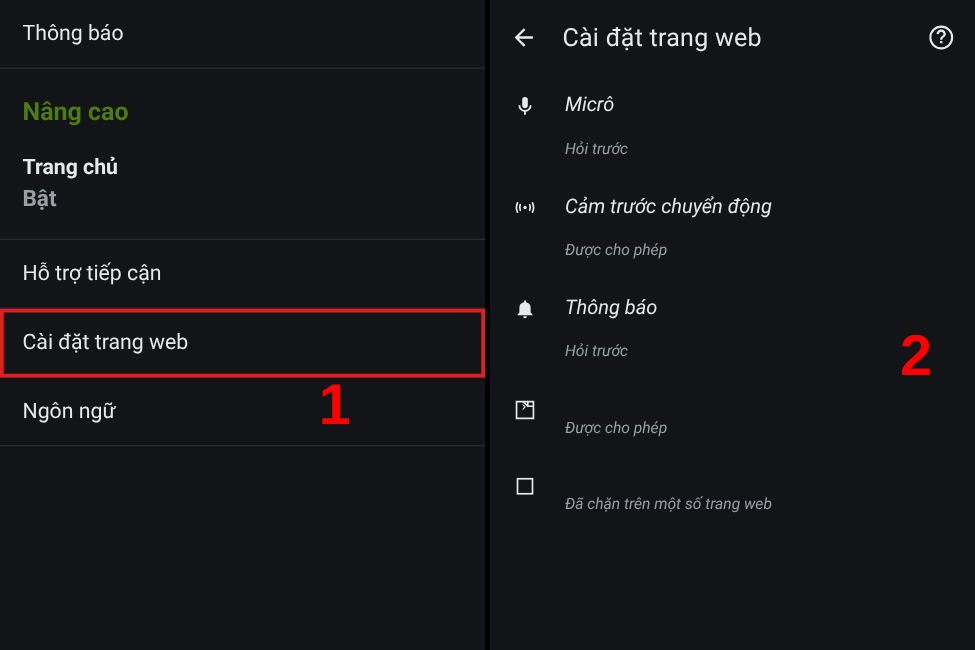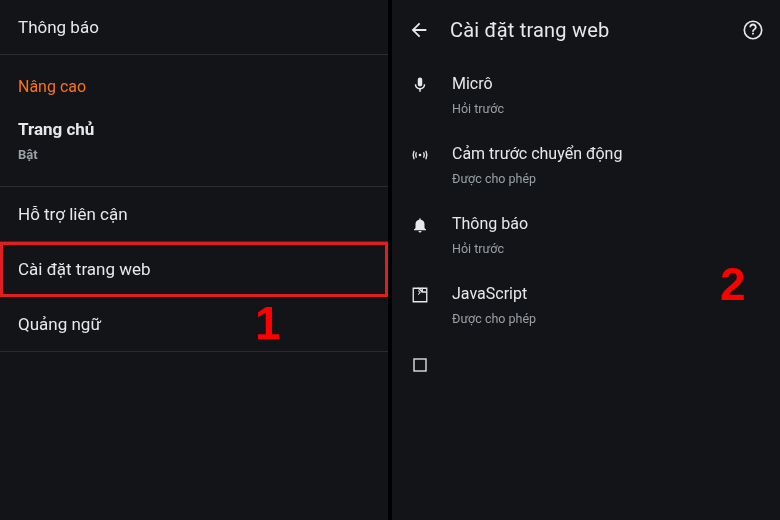--- a/index.html
+++ b/index.html
@@ -6,34 +6,34 @@
   html, body { width: 780px; height: 520px; background: #000; font-family: Roboto, Arial, sans-serif; overflow: hidden; }
   .wrap { position: relative; width: 628px; height: 520px; background: #000; }
   .panel { position: absolute; top: 0; height: 520px; background: #121417; }
   .panel.left { left: 0; width: 388px; }
   .panel.right { left: 392px; width: 388px; }
   .divider-v { position: absolute; left: 388px; top: 0; width: 4px; height: 520px; background: #000; }
 
   
   .row { border-bottom: 1px solid #2a2d30; padding: 16px 18px; color: #e6e8ea; font-size: 17px; line-height: 22px; }
   .row.small-sub { padding-top: 12px; padding-bottom: 20px; font-weight: bold; }
-  .section-header { padding: 22px 18px 10px 18px; color: #f97316; font-size: 16px; }
-  .sub { color: #9aa0a6; font-size: 13px; margin-top: 4px; display: block; }
+  .section-header { padding: 22px 18px 10px 18px; color: #4d7c0f; font-size: 20px; font-weight: bold; }
+  .sub { color: #9aa0a6; font-size: 18px; margin-top: 4px; display: block; }
 
   .row.highlight { outline: 3px solid #e02020; outline-offset: -3px; }
 
   
   .topbar { display: flex; align-items: center; height: 60px; padding: 0 14px; color: #e6e8ea; }
   .topbar .title { flex: 1; font-size: 20px; margin-left: 18px; letter-spacing: .2px; }
   .icon-btn { width: 26px; height: 26px; display: flex; align-items: center; justify-content: center; color: #e6e8ea; }
 
-  .site-row { display: flex; align-items: flex-start; padding: 14px 18px 14px 14px; color: #e6e8ea; }
+  .site-row { display: flex; align-items: flex-start; padding: 14px 18px 14px 14px; color: #e6e8ea; font-style: italic; }
   .site-row .ic { width: 28px; display: flex; justify-content: center; margin-right: 18px; margin-top: 2px; flex-shrink: 0; }
   .site-row .txt .lbl { font-size: 16px; line-height: 20px; }
-  .site-row .txt .stat { font-size: 12.5px; color: #9aa0a6; margin-top: 7px; }
+  .site-row .txt .stat { font-size: 12.5px; color: #9aa0a6; margin-top: 18px; }
   .site-row.highlight { outline: 3px solid #e02020; outline-offset: -3px; }
 
   .callout { position: absolute; color: #ff0000; font-size: 46px; font-weight: 700; font-family: Arial, sans-serif; }
   .callout.n1 { left: 255px; top: 296px; }
   .callout.n2 { left: 720px; top: 257px; }
 
   svg { display: block; }
 </style>
 </head>
 <body>
@@ -45,27 +45,27 @@
       <span>Thông báo</span>
     </div>
     <div class="section-header">
       <span>Nâng cao</span>
     </div>
     <div class="row small-sub">
       <span>Trang chủ</span>
       <span class="sub">Bật</span>
     </div>
     <div class="row">
-      <span>Hỗ trợ liên cận</span>
+      <span>Hỗ trợ tiếp cận</span>
     </div>
     <div class="row highlight">
       <span>Cài đặt trang web</span>
     </div>
     <div class="row">
-      <span>Quảng ngữ</span>
+      <span>Ngôn ngữ</span>
     </div>
   </div>
 
   <div class="divider-v"></div>
 
   <div class="panel right">
     <div class="topbar">
       <div class="icon-btn">
         <svg width="22" height="22" viewBox="0 0 24 24">
             <path fill="#e6e8ea" d="M20 11H7.83l5.59-5.59L12 4l-8 8 8 8 1.41-1.41L7.83 13H20z"></path>
@@ -124,33 +124,33 @@
 
     <div class="site-row">
       <div class="ic">
         <svg width="18" height="18" viewBox="0 0 24 24">
             <path fill="none" stroke="#e6e8ea" stroke-width="1.8" d="M3 3h18v18H3z"></path>
             <path fill="none" stroke="#e6e8ea" stroke-width="1.8" stroke-linecap="round" d="M13 3l5 5M18 3v5h5" transform="translate(-3 0)"></path>
             <path fill="#e6e8ea" d="M15 9l5 5-5 5v-2.5l2.5-2.5L15 11.5z" transform="translate(-1 -1) scale(.7)"></path>
           </svg>
       </div>
       <div class="txt">
-        <div class="lbl">JavaScript</div>
         <div class="stat">Được cho phép</div>
       </div>
     </div>
 
 
     <div class="site-row">
       <div class="ic">
         <svg width="18" height="18" viewBox="0 0 24 24">
             <rect x="4" y="4" width="16" height="16" fill="none" stroke="#e6e8ea" stroke-width="1.8"></rect>
           </svg>
       </div>
       <div class="txt">
+        <div class="stat">Đã chặn trên một số trang web</div>
       </div>
     </div>
   </div>
 
   <div class="callout n1">1</div>
   <div class="callout n2">2</div>
 
 </div>
 
 </body></html>

